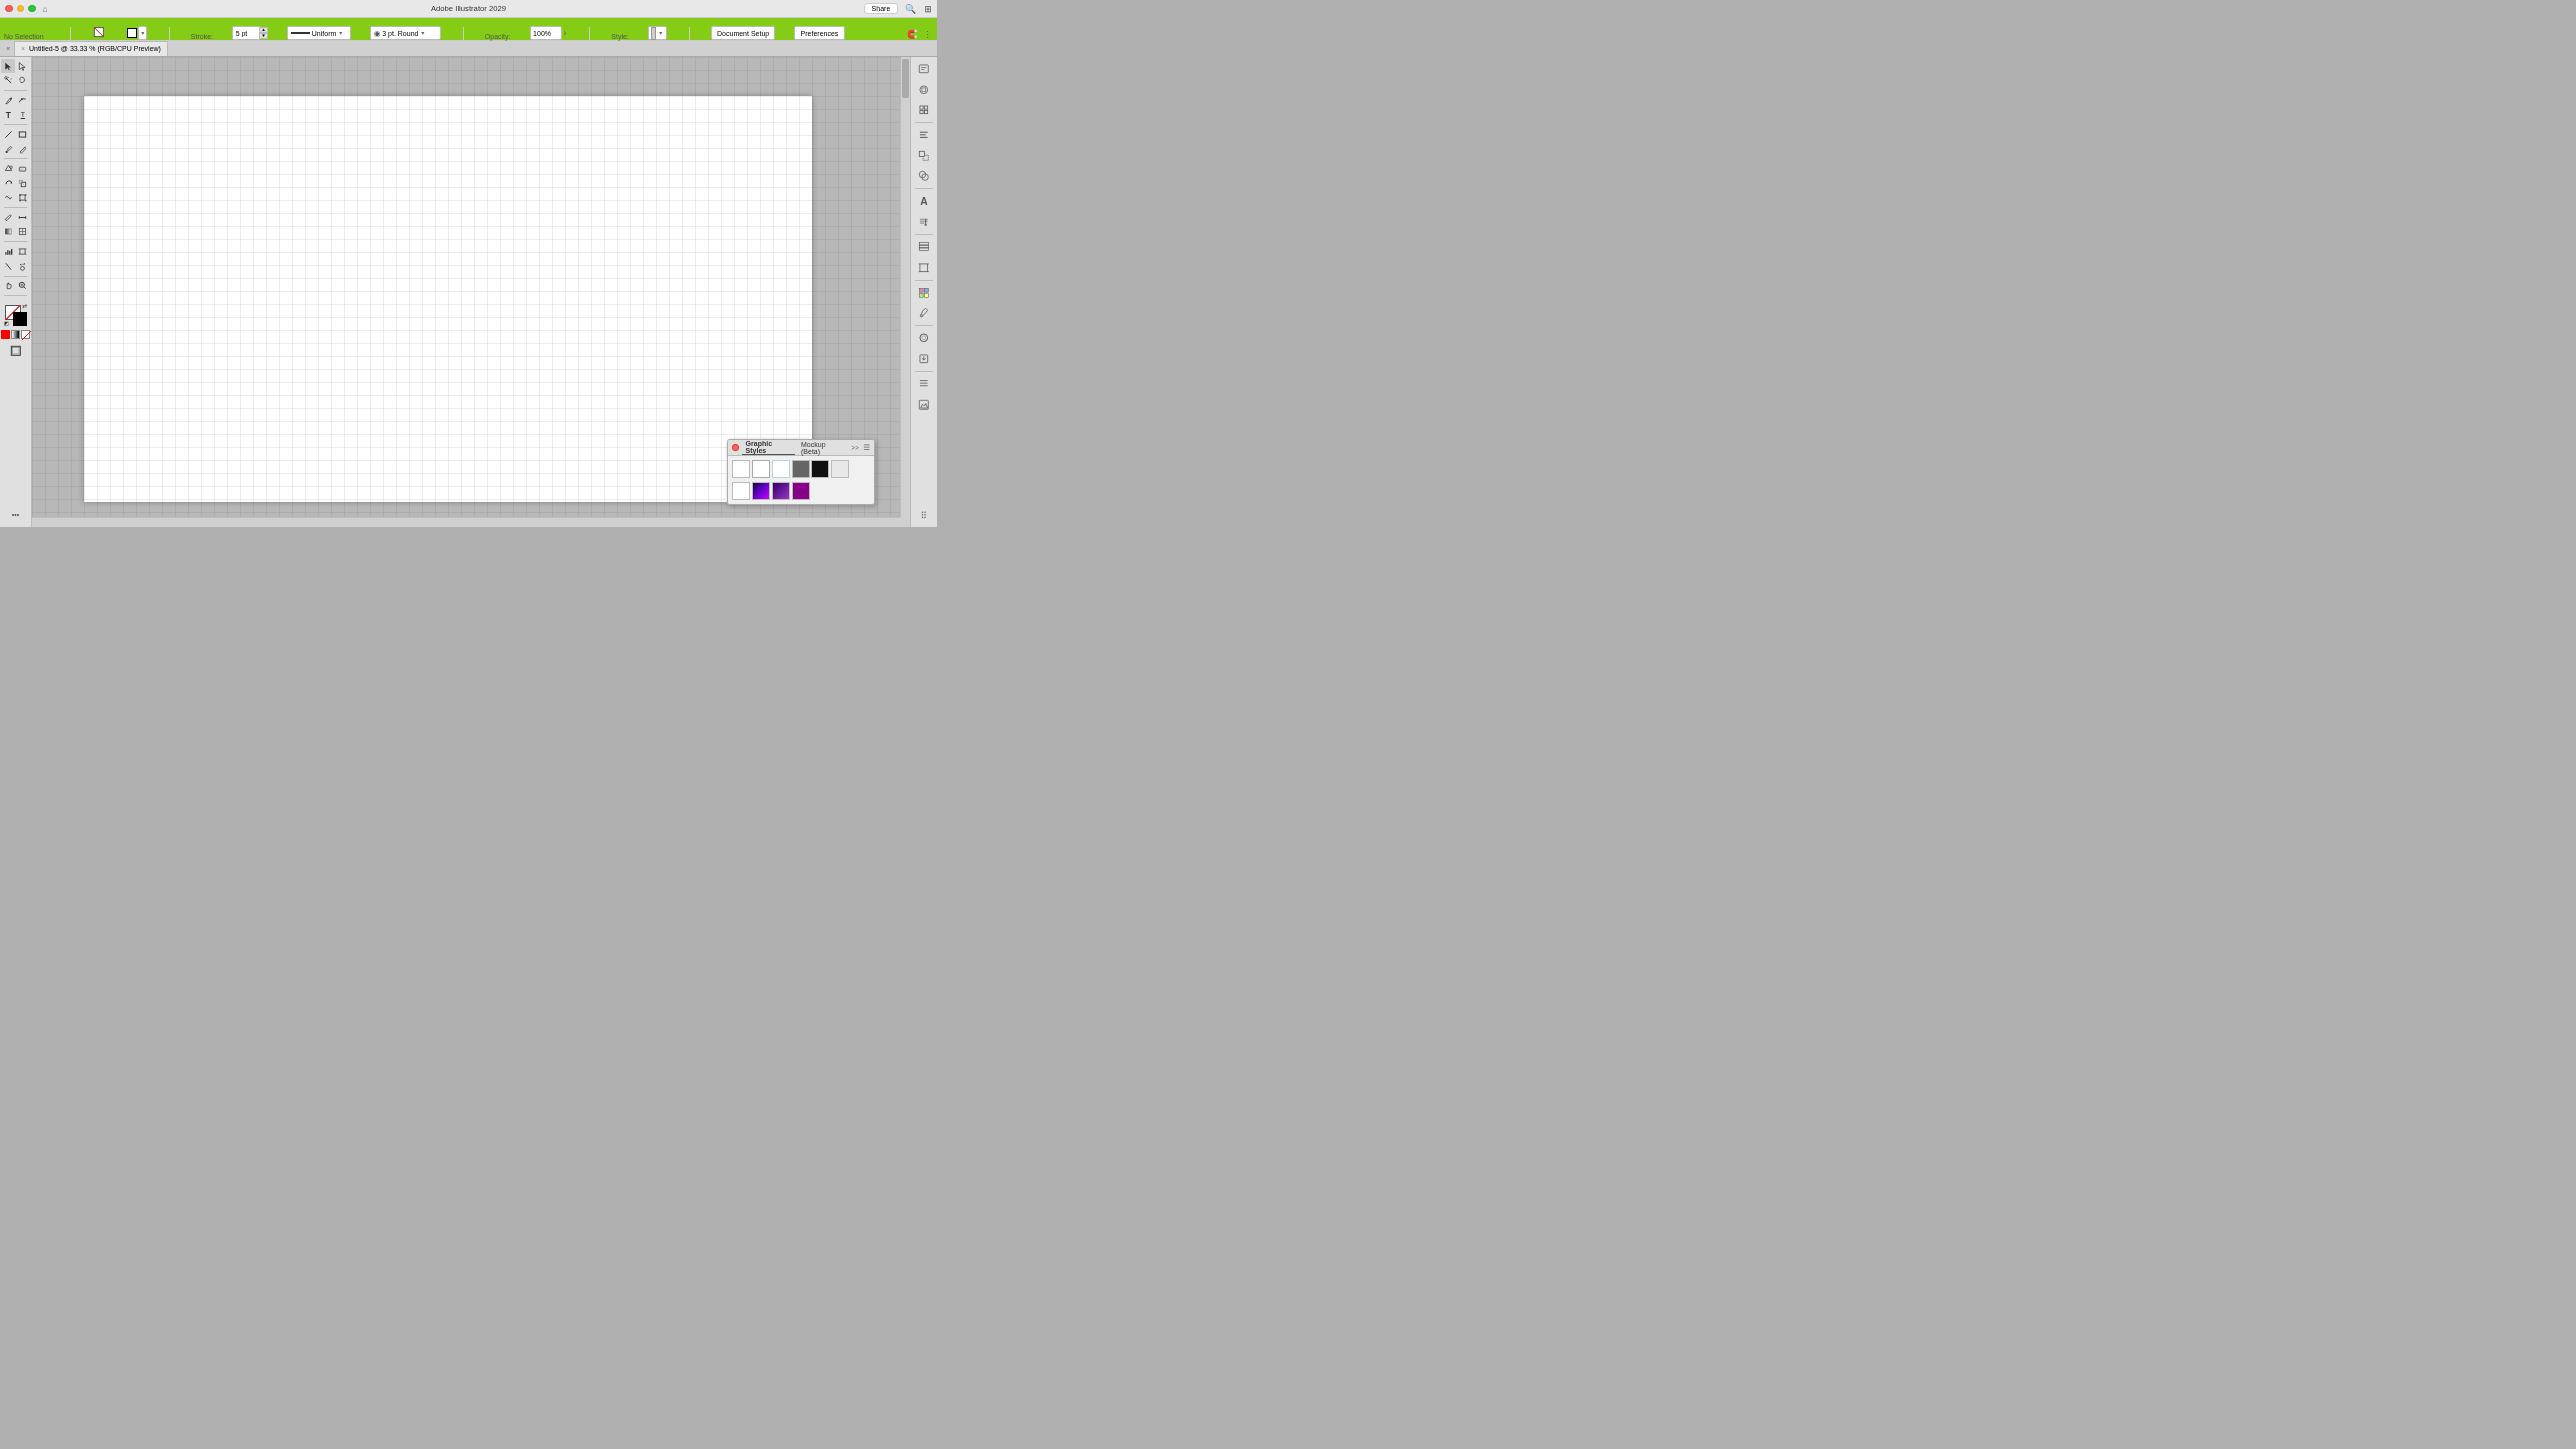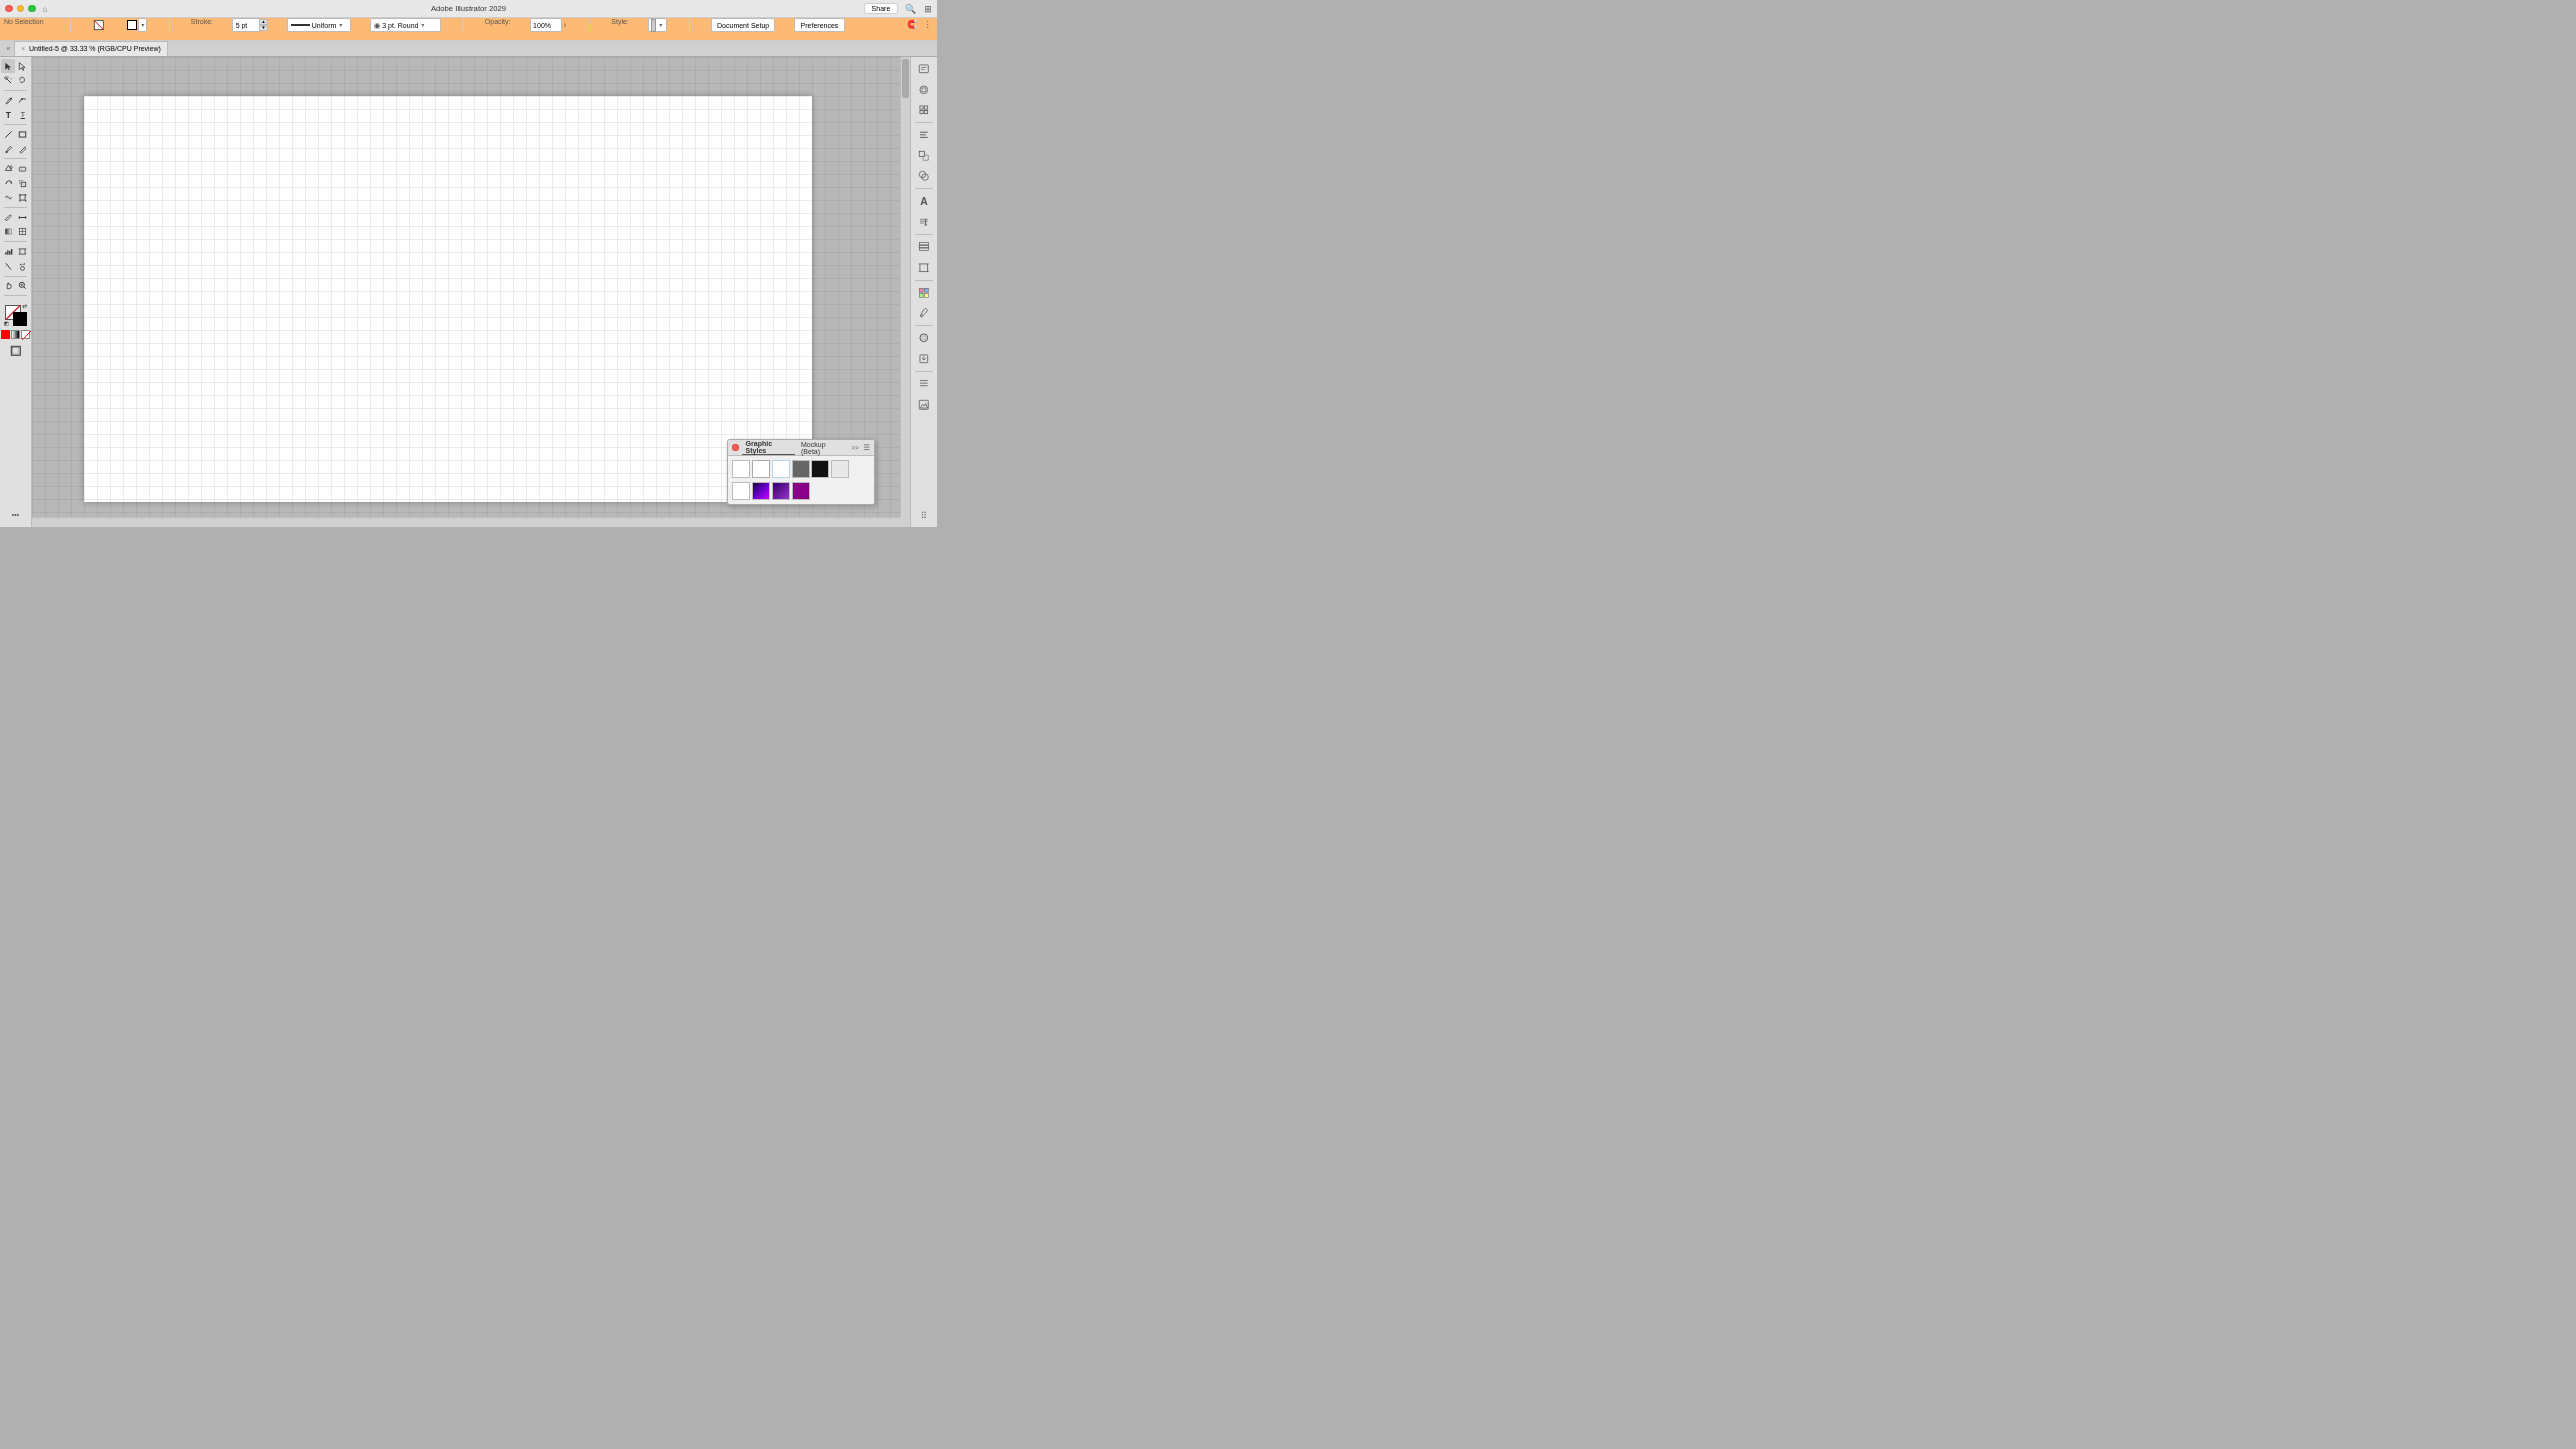--- a/index.html
+++ b/index.html
@@ -68,23 +68,23 @@
       cursor: pointer;
       font-size: 9px;
       color: #555;
       display: flex;
       align-items: center;
     }
 
     
     .toolbar {
       height: 23px;
-      background: #fdba74;
-      display: flex;
-      align-items: flex-start;
+      background: #84cc16;
+      display: flex;
+      align-items: flex-end;
       padding: 0 3.9px;
       gap: 19px;
       border-bottom: 0.6px solid #ccc;
     }
     .toolbar-sep {
       width: 0.6px;
       height: 13px;
       background: #ccc;
       margin: 0 2.6px;
     }

